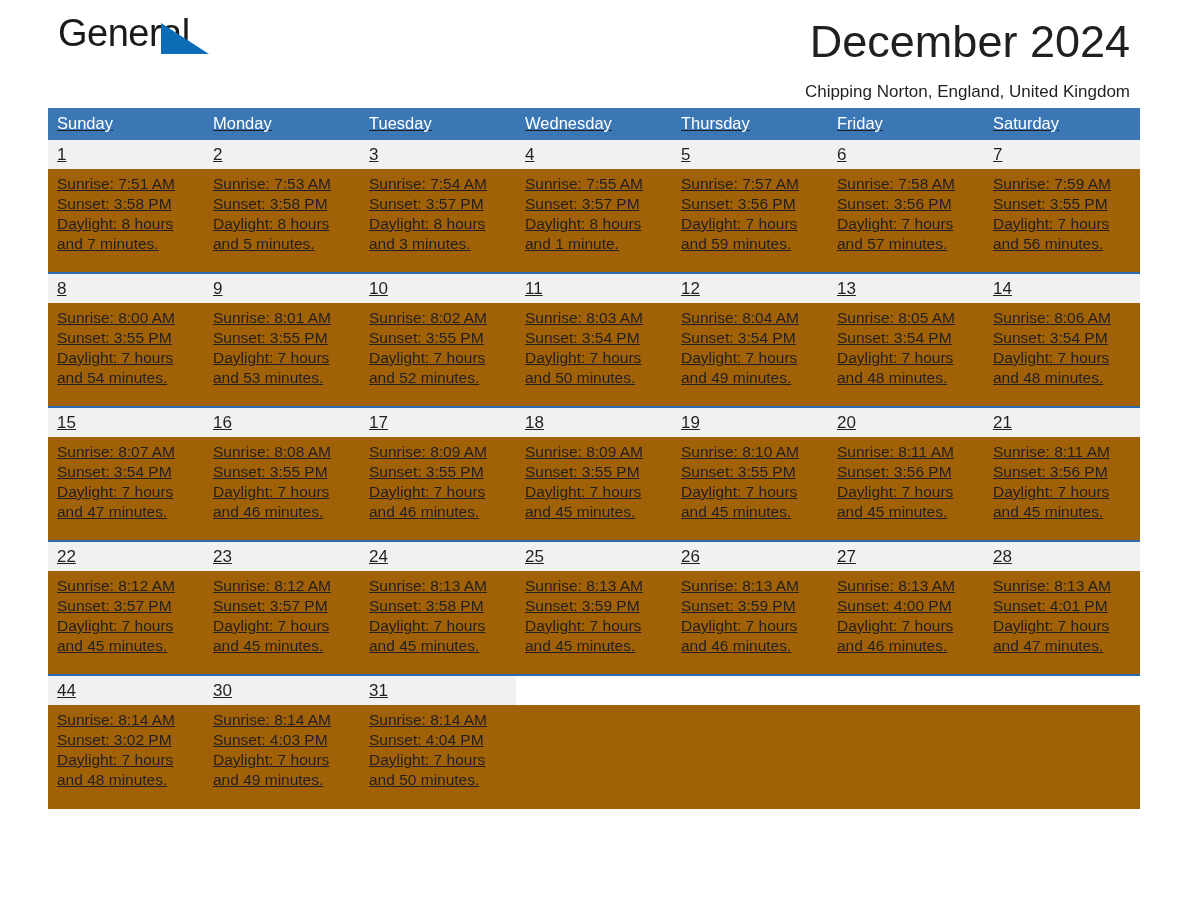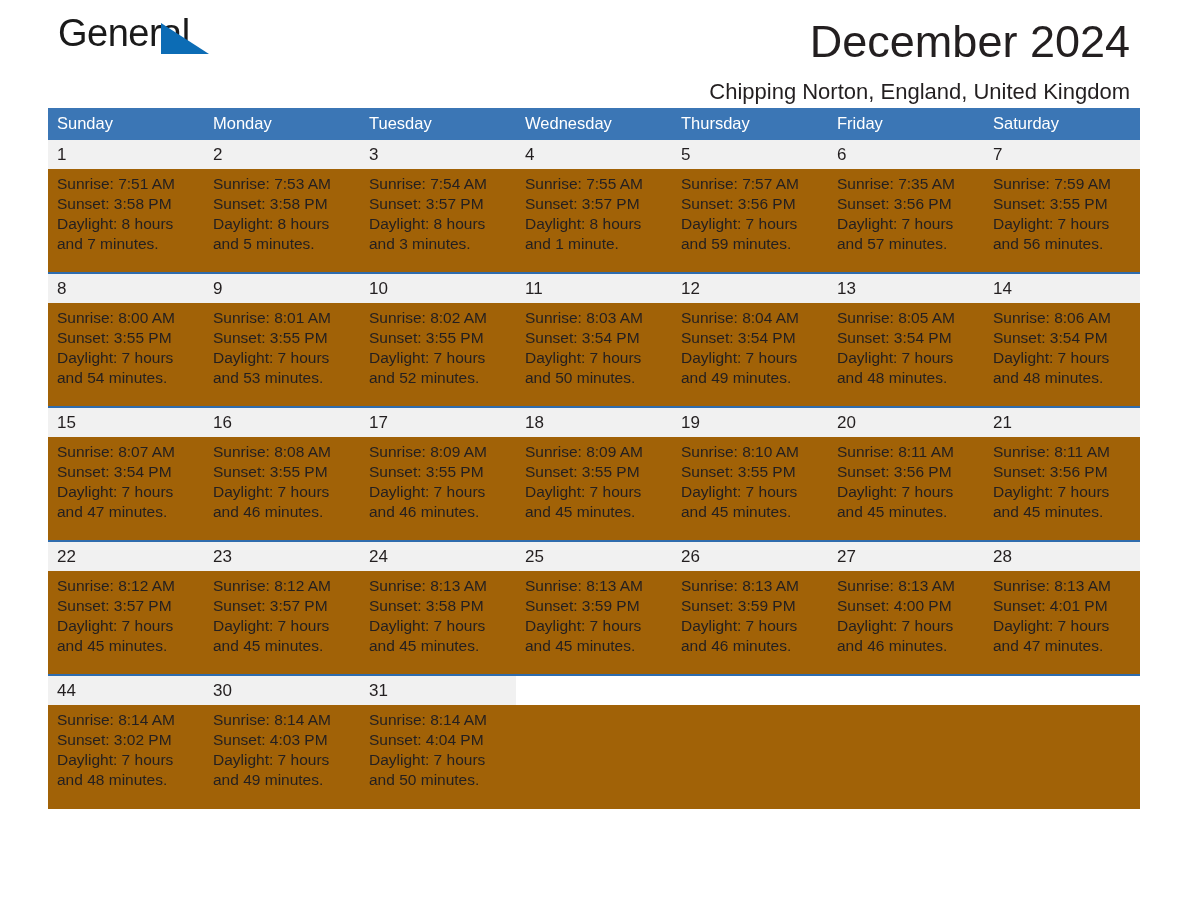--- a/index.html
+++ b/index.html
@@ -74,31 +74,32 @@
   }
   .month-title {
     font-size: 45px;
     line-height: 56px;
     font-weight: normal;
     color: #231f20;
     white-space: nowrap;
   }
   .location-title {
     margin-top: 8px;
-    font-size: 22px;
+    font-size: 17px;
     line-height: 28px;
     color: #231f20;
     white-space: nowrap;
   }
 
   
   .calendar {
     width: 1092px;
     border-collapse: collapse;
     table-layout: fixed;
+    text-decoration: underline;
   }
 
   .weekday-row th {
     background: #3b76b5;
     color: #ffffff;
     font-size: 16.5px;
     font-weight: normal;
     text-align: left;
     padding: 6px 0 7px 9px;
     height: 31px;
@@ -207,21 +208,21 @@
           <div class="info-line">Sunrise: 7:55 AM</div>
           <div class="info-line">Sunset: 3:57 PM</div>
           <div class="info-line daylight-line">Daylight: 8 hours and 1 minute.</div>
         </td>
         <td>
           <div class="info-line">Sunrise: 7:57 AM</div>
           <div class="info-line">Sunset: 3:56 PM</div>
           <div class="info-line daylight-line">Daylight: 7 hours and 59 minutes.</div>
         </td>
         <td>
-          <div class="info-line">Sunrise: 7:35 AM</div>
+          <div class="info-line">Sunrise: 7:58 AM</div>
           <div class="info-line">Sunset: 3:56 PM</div>
           <div class="info-line daylight-line">Daylight: 7 hours and 57 minutes.</div>
         </td>
         <td>
           <div class="info-line">Sunrise: 7:59 AM</div>
           <div class="info-line">Sunset: 3:55 PM</div>
           <div class="info-line daylight-line">Daylight: 7 hours and 56 minutes.</div>
         </td>
       </tr>
 

